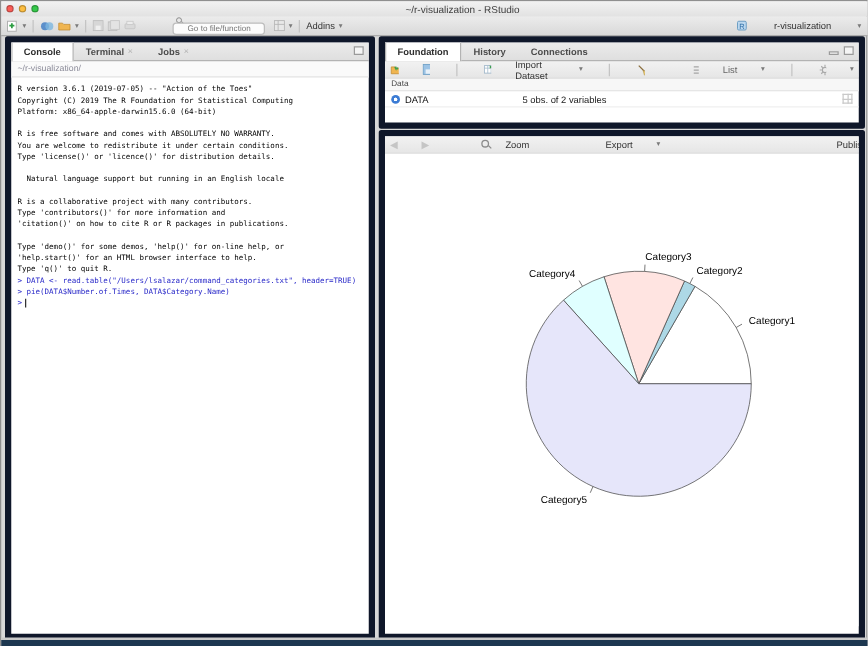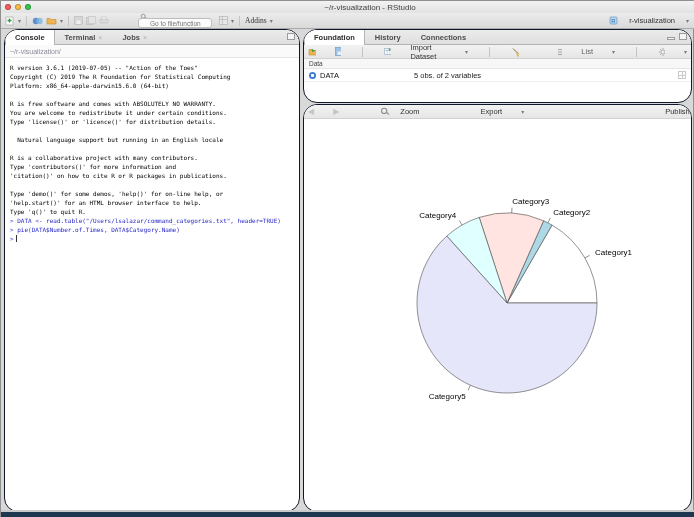--- a/index.html
+++ b/index.html
@@ -19,32 +19,32 @@
   .window-title{position:absolute;top:2px;left:0;width:100%;text-align:center;font-size:8px;color:#3f3f3f;padding-left:22px;}
 
   .main-toolbar{position:absolute;left:0;top:12px;width:694px;height:16px;
     background:linear-gradient(#ececec,#d9d9d9);border-bottom:1px solid #ababab;box-sizing:border-box;
     display:flex;align-items:center;padding:0 4px;gap:3px;}
   .tb-sep{width:1px;height:10px;background:#c4c4c4;margin:0 2px;}
   .caret{font-size:6px;color:#7a7a7a;line-height:1;}
   .goto-box{width:74px;height:10px;border:1px solid #bdbdbd;border-radius:3px;background:#fcfcfc;
     font-size:6.5px;color:#9a9a9a;padding:0 2px 0 11px;box-sizing:border-box;position:relative;}
   .goto-wrap{position:relative;margin-left:26px;}
-  .mini-label{font-size:7.5px;color:#333;font-family:Liberation Serif, serif;}
+  .mini-label{font-size:7.5px;color:#333;}
   .spacer{flex:1;}
-  .proj-btn{display:flex;align-items:center;gap:11px;font-size:7.5px;color:#333;padding-right:2px;justify-content:center;}
+  .proj-btn{display:flex;align-items:center;gap:21px;font-size:7.5px;color:#333;padding-right:2px;justify-content:center;}
 
   
   .mag{position:relative;width:8px;height:8px;display:inline-block;}
   .mag::before{content:"";position:absolute;left:0;top:0;width:4px;height:4px;border:1.2px solid #8b8b8b;border-radius:50%;}
   .mag::after{content:"";position:absolute;left:4.5px;top:4.5px;width:3px;height:1.2px;background:#8b8b8b;transform:rotate(45deg);}
   .goto-mag{position:absolute;left:2px;top:1.5px;transform:scale(.8);}
 
   
-  .panel{position:absolute;background:#fff;border:1px solid #0f172a;border-radius:14px;box-sizing:border-box;overflow:hidden;}
+  .panel{position:absolute;background:#fff;border:5px solid #0f172a;border-radius:2px;box-sizing:border-box;overflow:hidden;}
   #console-panel{left:3px;top:28px;width:296px;height:483px;}
   #env-panel{left:302px;top:28px;width:389px;height:74px;}
   #plots-panel{left:302px;top:103px;width:389px;height:408px;}
 
   .tabbar{height:15px;background:linear-gradient(#ebebeb,#dfdfdf);border-bottom:1px solid #b3b3b3;
     display:flex;align-items:stretch;box-sizing:border-box;position:relative;}
   .tab{font-size:7.5px;font-weight:bold;color:#4c4c4c;padding:0 9px;display:flex;align-items:center;gap:3px;
     border-right:1px solid transparent;border-left:1px solid transparent;position:relative;}
   .tab.active{background:#fff;border-left:1px solid #b3b3b3;border-right:1px solid #b3b3b3;
     margin-bottom:-1px;color:#2e2e2e;z-index:2;}

